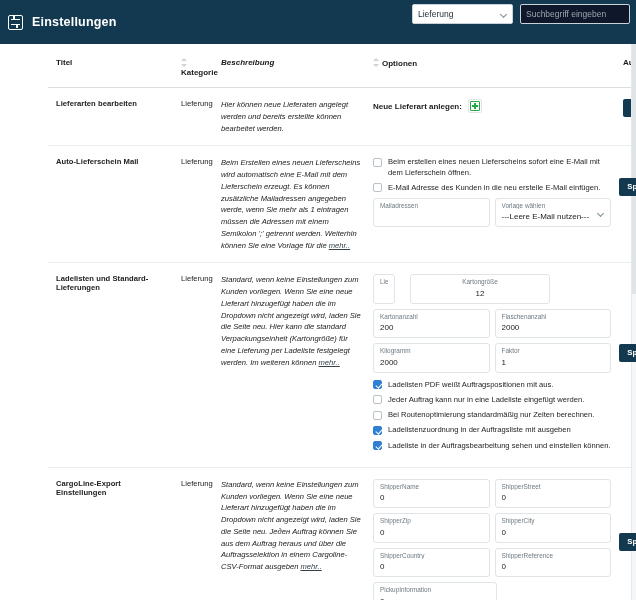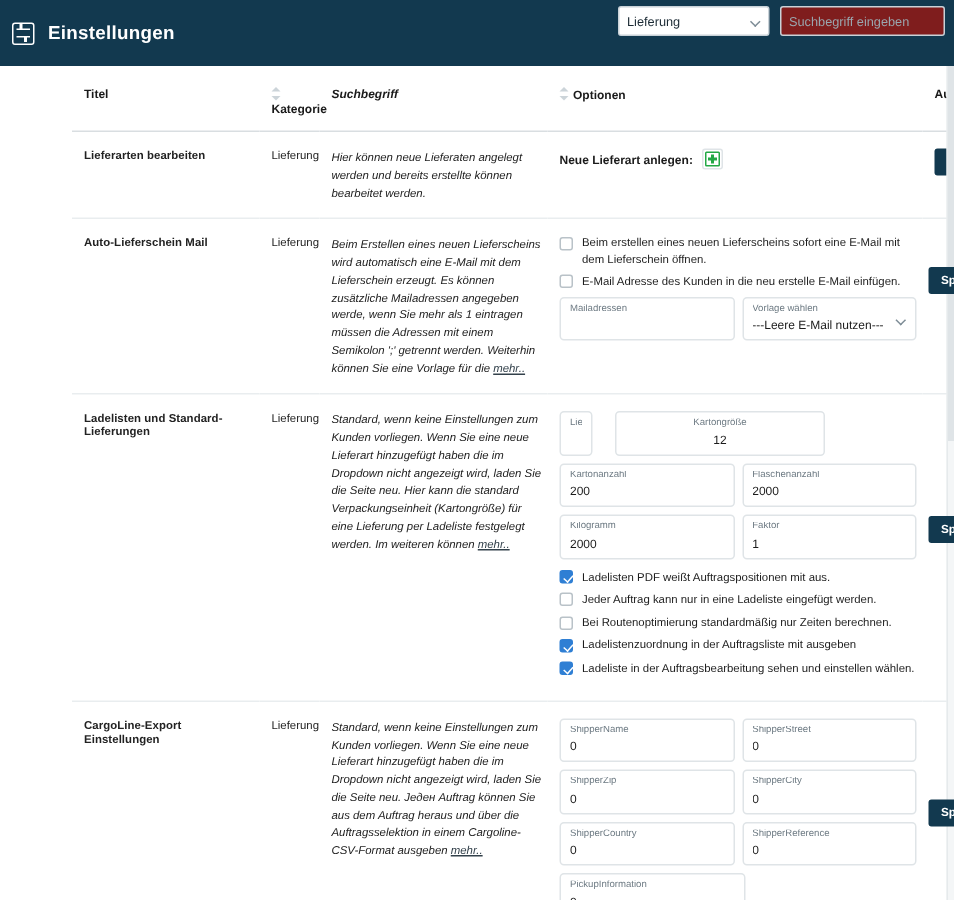--- a/index.html
+++ b/index.html
@@ -75,21 +75,21 @@
   .cat-select .chev {
     position: absolute;
     right: 6px; top: 7px;
     width: 5px; height: 5px;
     border-left: 1px solid #7d8c96;
     border-bottom: 1px solid #7d8c96;
     transform: rotate(-45deg);
   }
   .search-box {
     width: 110px; height: 20px;
-    background: #7f1d1d;
+    background: #0f172a;
     border: 1px solid #c9d2d8;
     border-radius: 2px;
     font-size: 8.5px;
     color: #9aa6ae;
     display: flex;
     align-items: center;
     padding: 0 5px;
   }
 
   
@@ -351,21 +351,21 @@
         <col class="c-desc">
         <col class="c-opt">
         <col class="c-exec">
     </colgroup>
     <thead>
       <tr>
         <th>Titel</th>
         <th>
           <span class="sort-ico"></span><span>Kategorie</span>
         </th>
-        <th class="desc-h">Suchbegriff</th>
+        <th class="desc-h">Beschreibung</th>
         <th>
           <span class="sort-ico"></span><span>Optionen</span>
         </th>
         <th class="exec-h">Ausführen</th>
       </tr>
     </thead>
     <tbody>
 
       <tr>
         <td class="title-c">Lieferarten bearbeiten</td>
@@ -461,21 +461,21 @@
             <div class="chk-row">
               <span class="chk"></span>
               <span>Bei Routenoptimierung standardmäßig nur Zeiten berechnen.</span>
             </div>
             <div class="chk-row">
               <span class="chk on"></span>
               <span>Ladelistenzuordnung in der Auftragsliste mit ausgeben</span>
             </div>
             <div class="chk-row">
               <span class="chk on"></span>
-              <span>Ladeliste in der Auftragsbearbeitung sehen und einstellen wählen.</span>
+              <span>Ladeliste in der Auftragsbearbeitung sehen und einstellen können.</span>
             </div>
           </div>
           <span class="btn-save-float" style="top:81px;">Speichern</span>
         </td>
         <td class="exec-c"></td>
       </tr>
 
       <tr>
         <td class="title-c">CargoLine-Export Einstellungen</td>
         <td class="cat-c">Lieferung</td>

